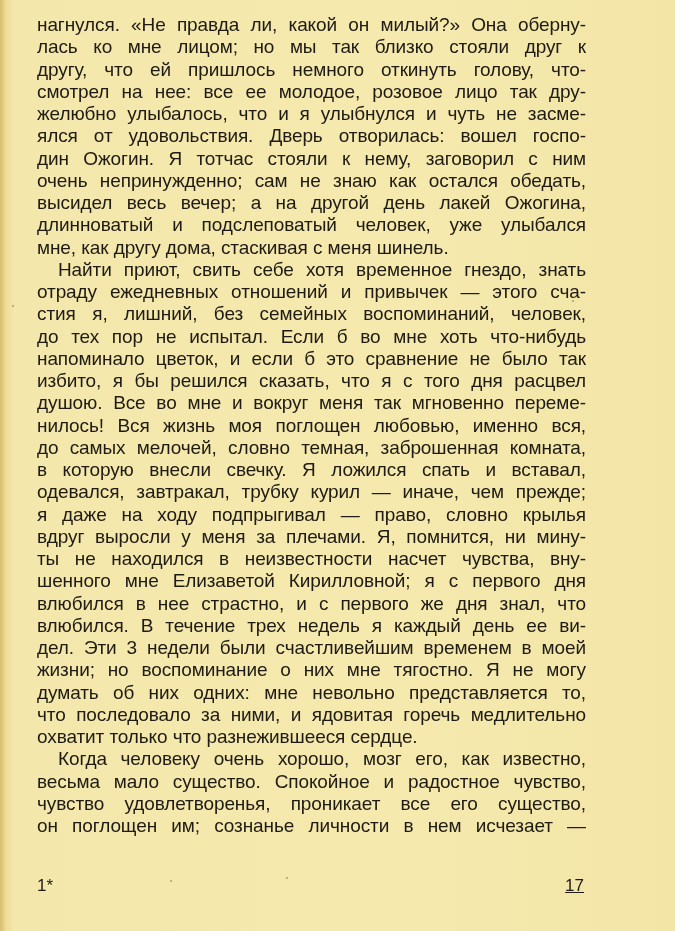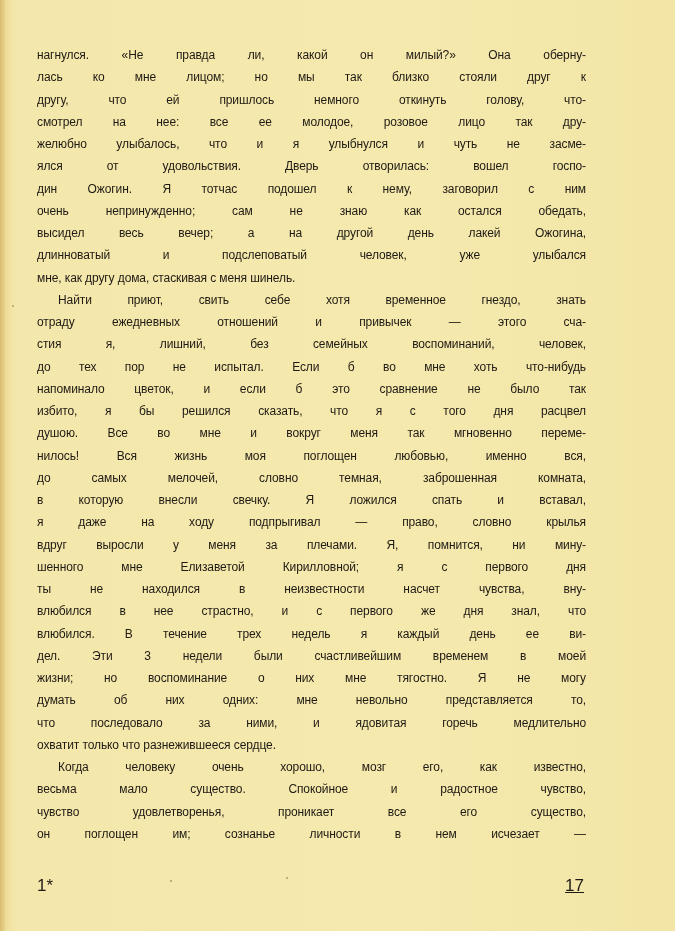--- a/index.html
+++ b/index.html
@@ -11,23 +11,23 @@
   }
   .page {
     position: absolute; left: 0; top: 0; width: 675px; height: 931px;
     background: linear-gradient(90deg, #e3cf85 0px, #eedc98 6px, #f4e7ab 14px, #f5e9ae 60%, #f2e5a6 100%);
   }
   .spine {
     position: absolute; left: 0; top: 0; width: 5px; height: 931px;
     background: linear-gradient(90deg, #d6bd6c, #ead58f);
   }
   .text {
-    position: absolute; left: 37px; top: 44px; width: 549px;
+    position: absolute; left: 37px; top: 14px; width: 549px;
     color: #1e1a14;
-    font-size: 12px;
+    font-size: 19px;
     line-height: 22.25px;
     letter-spacing: -0.1px;
   }
   .line {
     display: block;
     text-align: justify;
     text-align-last: justify;
     white-space: nowrap;
     height: 22.25px;
     overflow: visible;
@@ -48,39 +48,40 @@
 <div class="page">
   <div class="spine"></div>
 
   <div class="text" id="text-block">
       <span class="line">нагнулся. «Не правда ли, какой он милый?» Она оберну-</span>
       <span class="line">лась ко мне лицом; но мы так близко стояли друг к</span>
       <span class="line">другу, что ей пришлось немного откинуть голову, что-</span>
       <span class="line">смотрел на нее: все ее молодое, розовое лицо так дру-</span>
       <span class="line">желюбно улыбалось, что и я улыбнулся и чуть не засме-</span>
       <span class="line">ялся от удовольствия. Дверь отворилась: вошел госпо-</span>
-      <span class="line">дин Ожогин. Я тотчас подошел к нему, заговорил с ним</span>
+      <span class="line">дин Ожогин. Я тотчас стояли к нему, заговорил с ним</span>
       <span class="line">очень непринужденно; сам не знаю как остался обедать,</span>
       <span class="line">высидел весь вечер; а на другой день лакей Ожогина,</span>
       <span class="line">длинноватый и подслеповатый человек, уже улыбался</span>
       <span class="line last">мне, как другу дома, стаскивая с меня шинель.</span>
       <span class="line indent">Найти приют, свить себе хотя временное гнездо, знать</span>
       <span class="line">отраду ежедневных отношений и привычек — этого сча-</span>
       <span class="line">стия я, лишний, без семейных воспоминаний, человек,</span>
       <span class="line">до тех пор не испытал. Если б во мне хоть что-нибудь</span>
       <span class="line">напоминало цветок, и если б это сравнение не было так</span>
       <span class="line">избито, я бы решился сказать, что я с того дня расцвел</span>
       <span class="line">душою. Все во мне и вокруг меня так мгновенно переме-</span>
       <span class="line">нилось! Вся жизнь моя поглощен любовью, именно вся,</span>
       <span class="line">до самых мелочей, словно темная, заброшенная комната,</span>
       <span class="line">в которую внесли свечку. Я ложился спать и вставал,</span>
+      <span class="line">одевался, завтракал, трубку курил — иначе, чем прежде;</span>
       <span class="line">я даже на ходу подпрыгивал — право, словно крылья</span>
       <span class="line">вдруг выросли у меня за плечами. Я, помнится, ни мину-</span>
+      <span class="line">ты не находился в неизвестности насчет чувства, вну-</span>
       <span class="line">шенного мне Елизаветой Кирилловной; я с первого дня</span>
-      <span class="line">ты не находился в неизвестности насчет чувства, вну-</span>
       <span class="line">влюбился в нее страстно, и с первого же дня знал, что</span>
       <span class="line">влюбился. В течение трех недель я каждый день ее ви-</span>
       <span class="line">дел. Эти 3 недели были счастливейшим временем в моей</span>
       <span class="line">жизни; но воспоминание о них мне тягостно. Я не могу</span>
       <span class="line">думать об них одних: мне невольно представляется то,</span>
       <span class="line">что последовало за ними, и ядовитая горечь медлительно</span>
       <span class="line last">охватит только что разнежившееся сердце.</span>
       <span class="line indent">Когда человеку очень хорошо, мозг его, как известно,</span>
       <span class="line">весьма мало существо. Спокойное и радостное чувство,</span>
       <span class="line">чувство удовлетворенья, проникает все его существо,</span>

